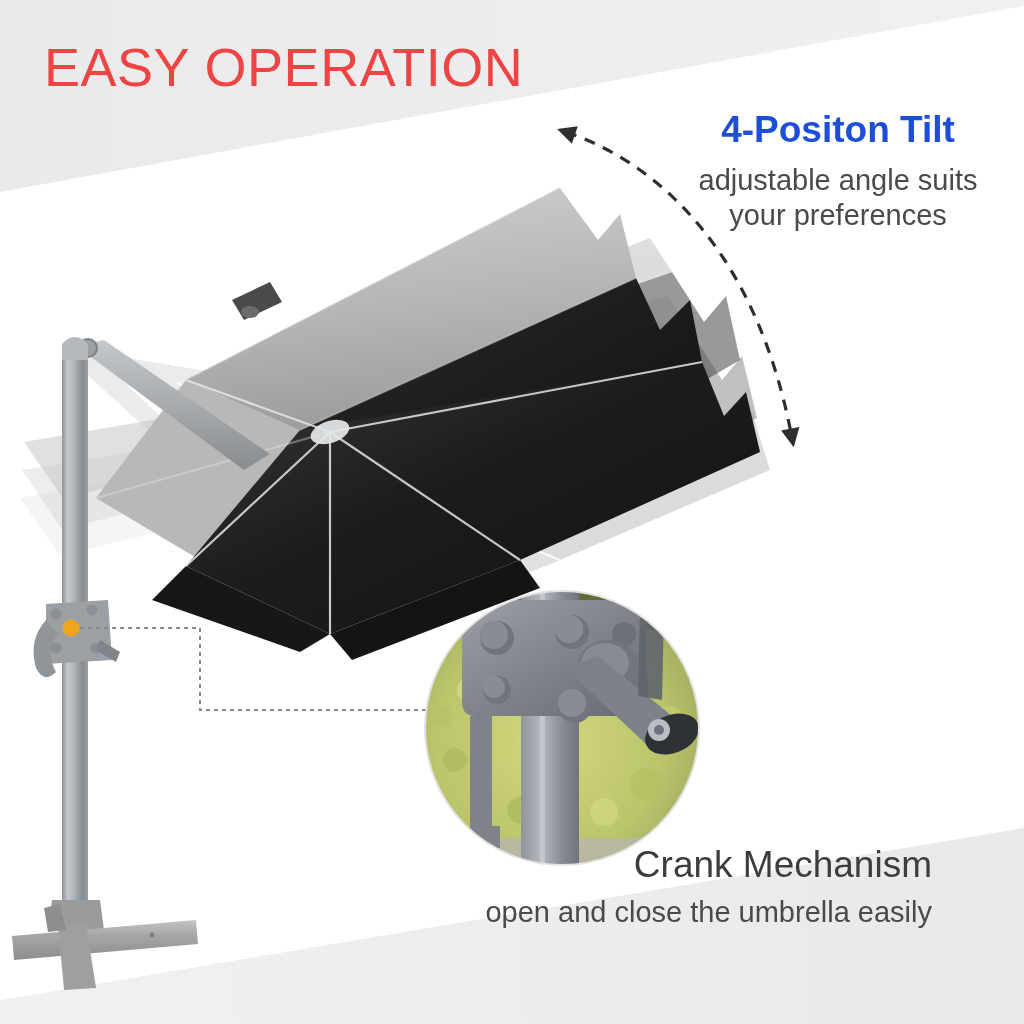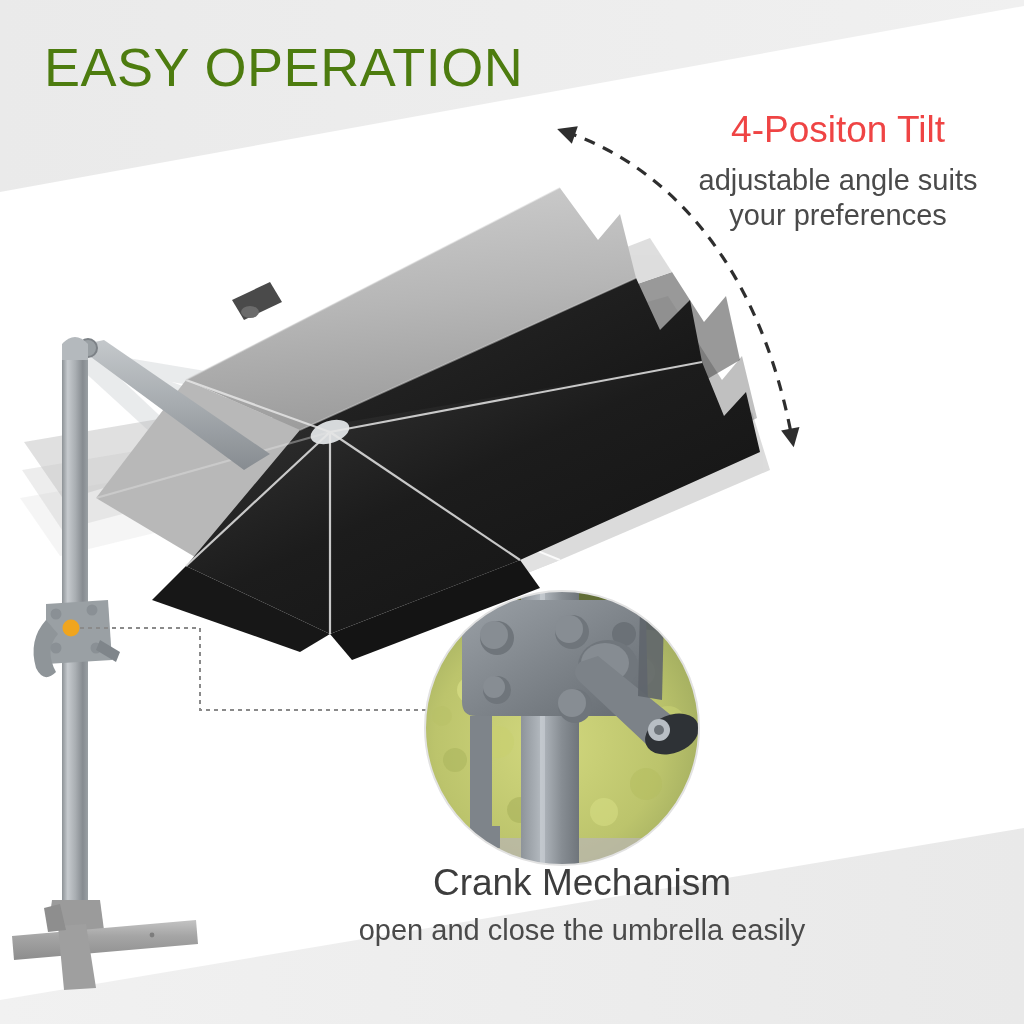--- a/index.html
+++ b/index.html
@@ -13,38 +13,38 @@
   }
   #stage{position:absolute;inset:0;width:1024px;height:1024px;}
   #art{position:absolute;left:0;top:0;width:1024px;height:1024px;}
 
   
   .txt{position:absolute;color:#444444;-webkit-font-smoothing:antialiased;}
 
   #headline{
     left:44px;top:38px;
     font-size:54px;line-height:58px;
-    letter-spacing:.5px;font-weight:400;color:#4d7c0f;
+    letter-spacing:.5px;font-weight:400;color:#ef4444;
     white-space:nowrap;
   }
 
   #tilt-block{
     left:660px;top:108px;width:356px;text-align:center;
   }
   #tilt-title{
-    font-size:37px;line-height:44px;font-weight:400;color:#ef4444;
+    font-size:37px;line-height:44px;font-weight:700;color:#1d4ed8;
     white-space:nowrap;
   }
   #tilt-sub{
     margin-top:11px;
     font-size:29px;line-height:35px;font-weight:400;color:#4a4a4a;
   }
 
   #crank-block{
-    left:232px;top:860px;width:700px;text-align:center;
+    left:232px;top:842px;width:700px;text-align:right;
   }
   #crank-title{
     font-size:37px;line-height:45px;font-weight:400;color:#3d3d3d;
     white-space:nowrap;
   }
   #crank-sub{
     margin-top:7px;
     font-size:29px;line-height:36px;font-weight:400;color:#4a4a4a;
     white-space:nowrap;
   }

